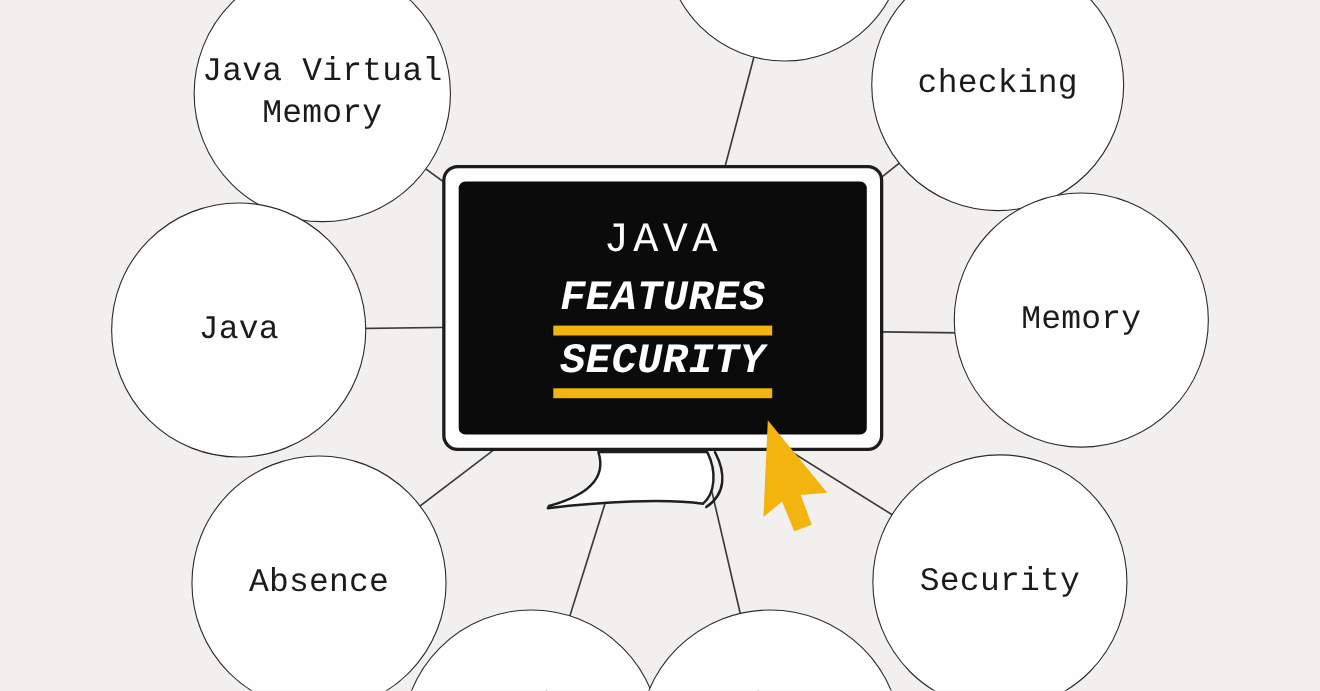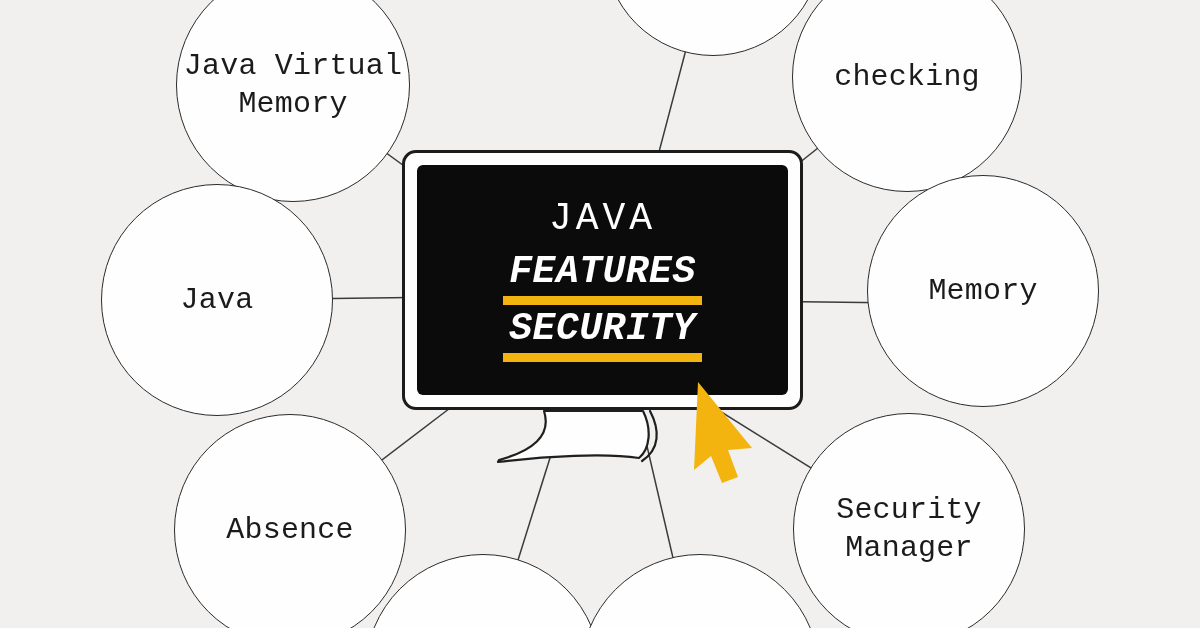--- a/index.html
+++ b/index.html
@@ -119,21 +119,20 @@
       <span>Absence</span>
     </div>
   </div>
 
   <div class="node node-bottom-left-partial"></div>
   <div class="node node-bottom-right-partial"></div>
 
   <div class="node node-security">
     <div class="node-label">
       <span>Security</span>
-      <span>Manager</span>
     </div>
   </div>
 
   <div class="monitor">
     <div class="screen">
       <div class="screen-heading">JAVA</div>
       <div class="screen-line">
         <span class="em-word">FEATURES</span>
       </div>
       <div class="screen-line">

